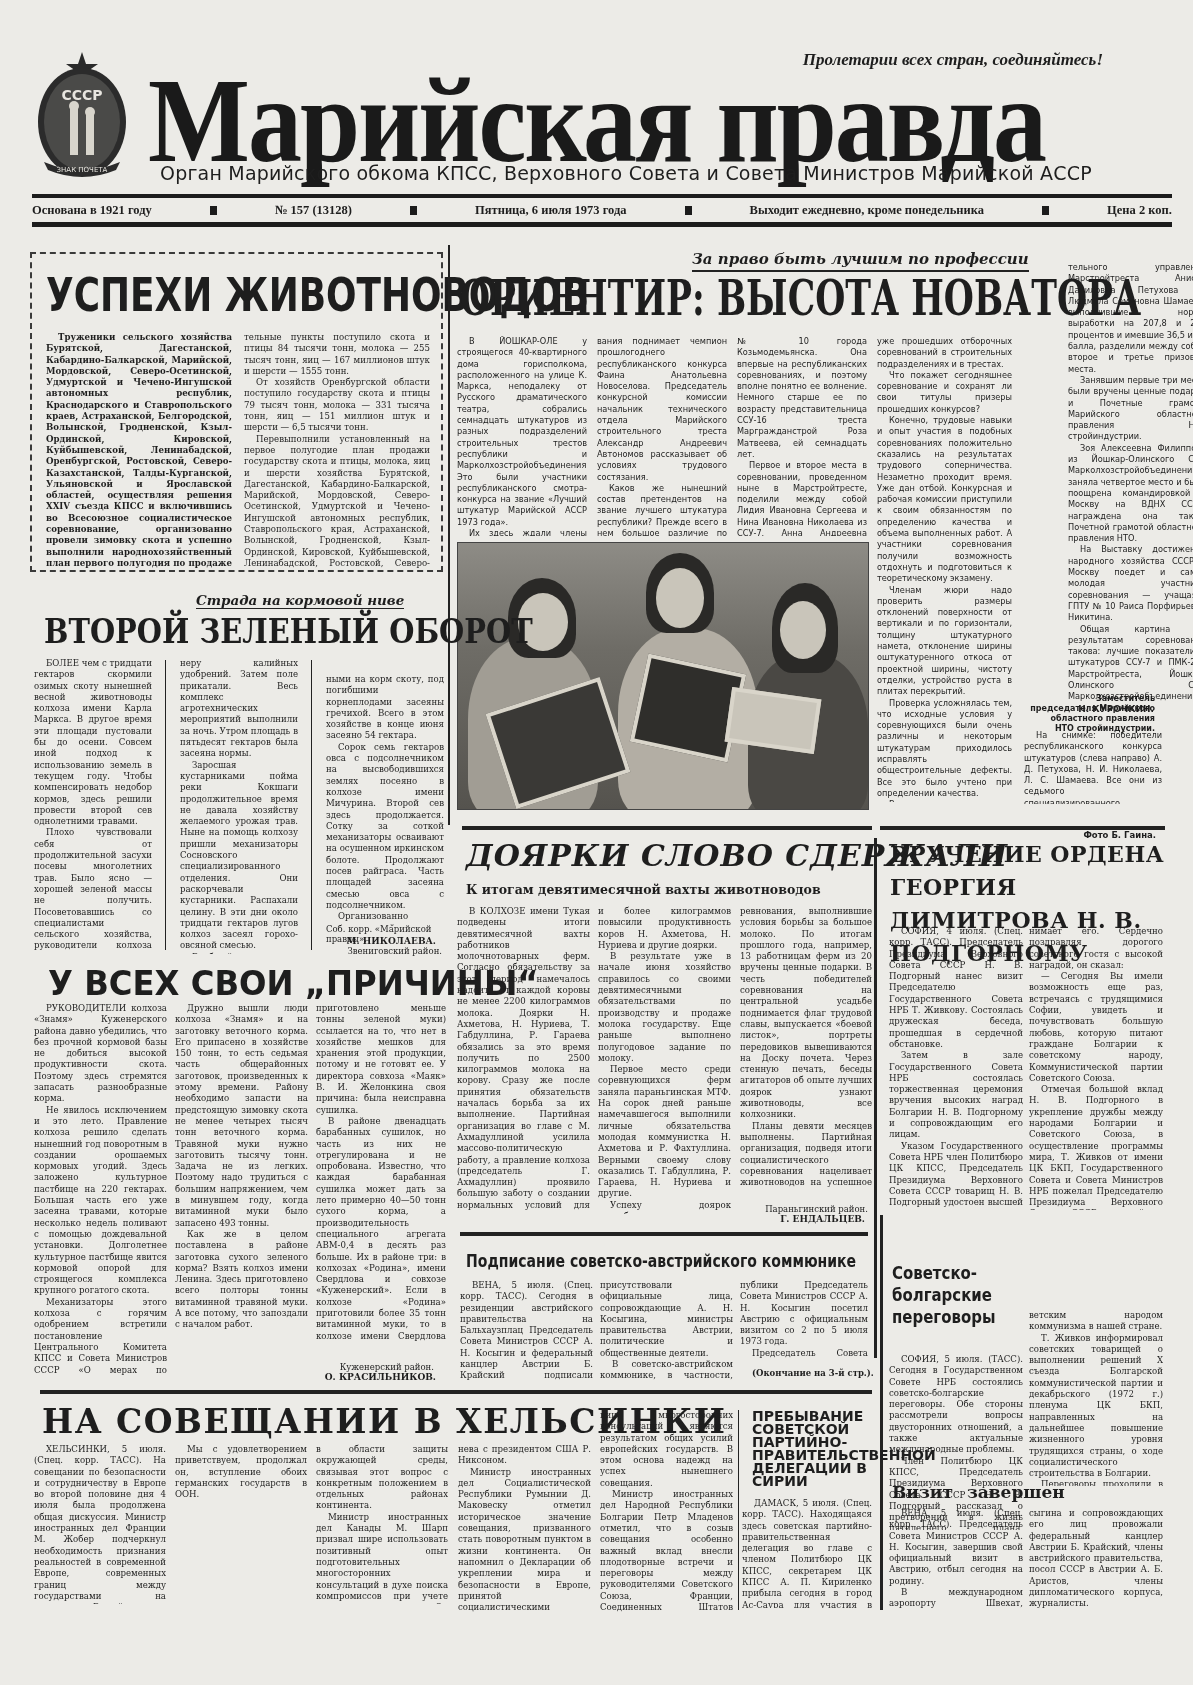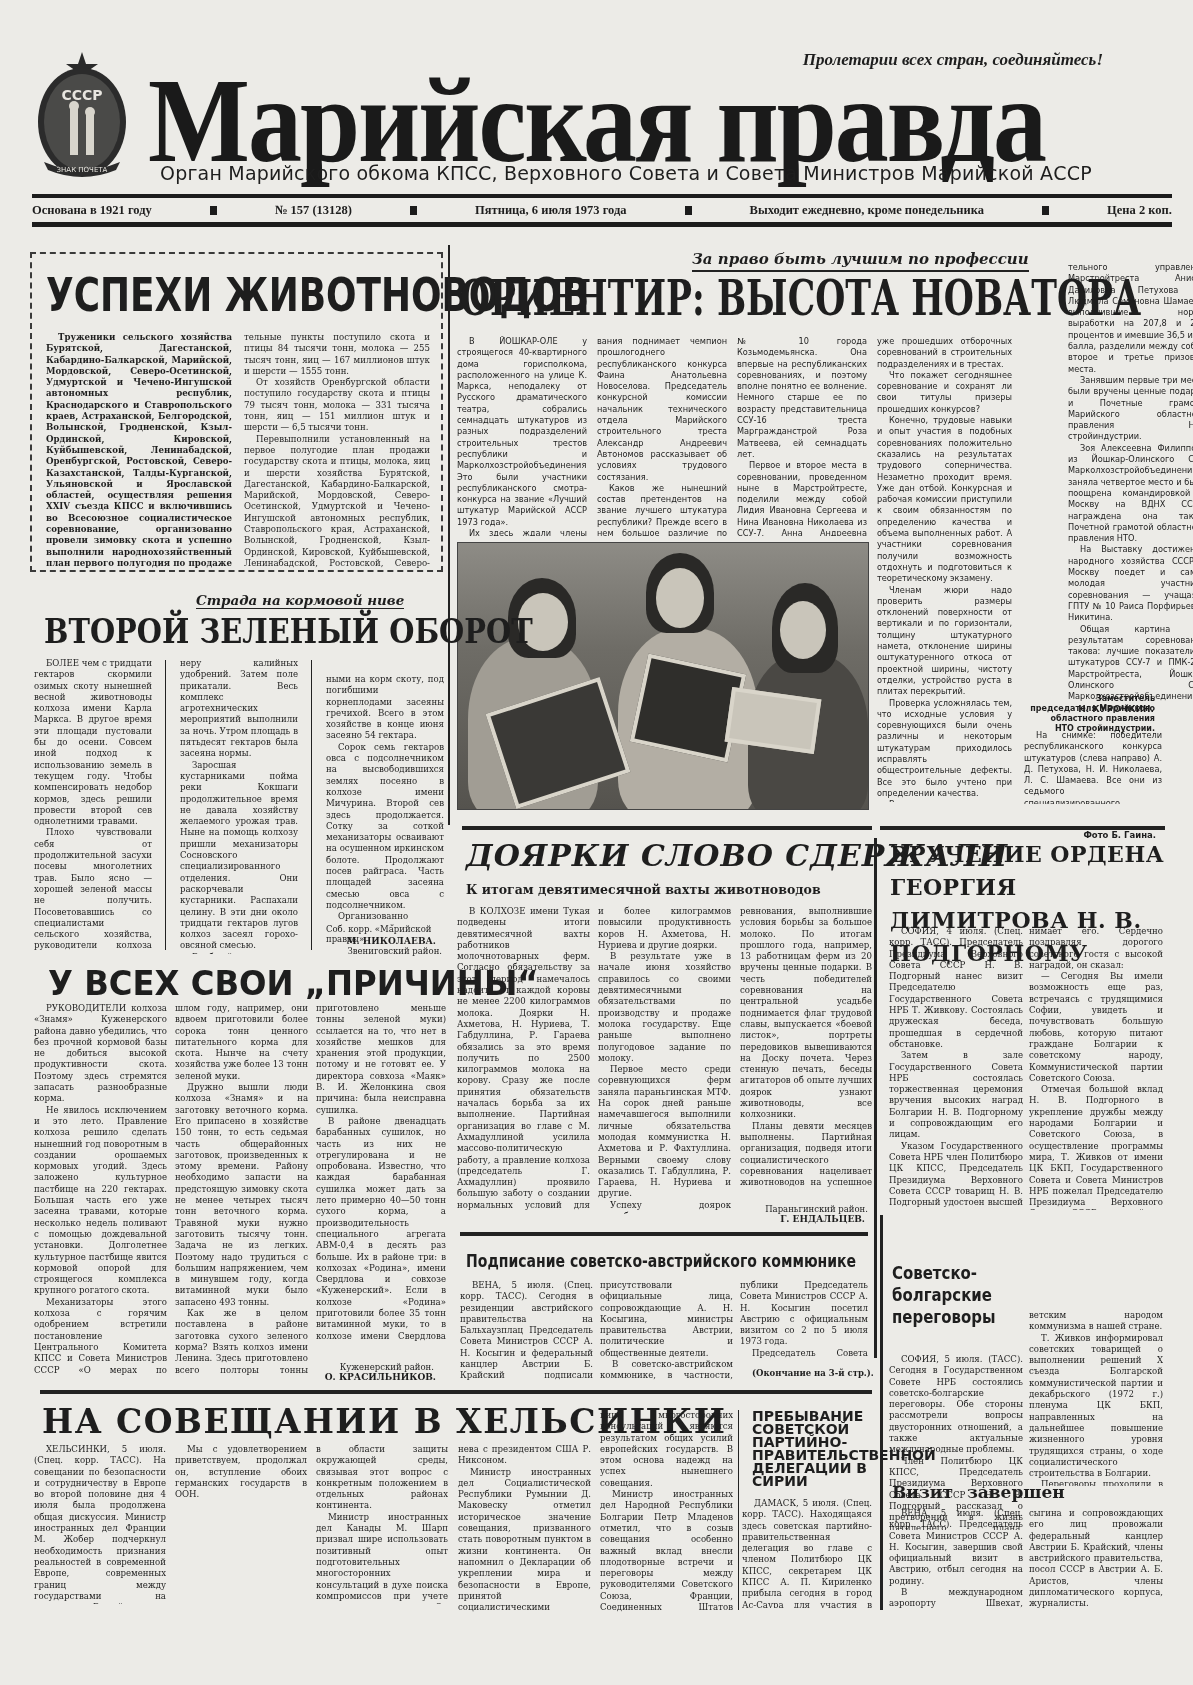--- a/index.html
+++ b/index.html
@@ -164,21 +164,20 @@
   <div class="abs" style="left:326px; top:924px; width:116px; text-align:left; font-size:8.5px; line-height:10px;">Соб. корр. «Марийской правды».</div>
   <div class="abs" style="left:326px; top:946px; width:116px; text-align:right; font-size:8.5px;">Звениговский район.</div>
 
   <div class="abs headline-cond" style="left:48px; top:966px; font-size:34px; transform:scaleX(0.95);">У ВСЕХ СВОИ „ПРИЧИНЫ“</div>
   <div class="abs col" style="left:34px; top:1003px; width:133px; height:372px;">
     <p>РУКОВОДИТЕЛИ колхоза «Знамя» Куженерского района давно убедились, что без прочной кормовой базы не добиться высокой продуктивности скота. Поэтому здесь стремятся запасать разнообразные корма.</p>
     <p>Не явилось исключением и это лето. Правление колхоза решило сделать нынешний год поворотным в создании орошаемых кормовых угодий. Здесь заложено культурное пастбище на 220 гектарах. Большая часть его уже засеяна травами, которые несколько недель поливают с помощью дождевальной установки. Долголетнее культурное пастбище явится кормовой опорой для строящегося комплекса крупного рогатого скота.</p>
     <p>Механизаторы этого колхоза с горячим одобрением встретили постановление Центрального Комитета КПСС и Совета Министров СССР «О мерах по своевременному проведению заготовки кормов и подготовке колхозов и совхозов к зимовке скота в период 1973—1974 годов». Они первыми в районе пустили барабанную сушилку для приготовления витаминно-травяной муки. Цветочный корм готовится из древесных веток и разнотравья. Машинисты П. В. Кислицын и П. В. Кораблев работают на агрегате уже третий сезон. В про-</p>
   </div>
   <div class="abs col" style="left:175px; top:1003px; width:133px; height:372px;">
-    <p style="text-indent:0;">шлом году, например, они вдвоем приготовили более сорока тонн ценного питательного корма для скота. Нынче на счету хозяйства уже более 13 тонн зеленой муки.</p>
     <p>Дружно вышли люди колхоза «Знамя» и на заготовку веточного корма. Его припасено в хозяйстве 150 тонн, то есть седьмая часть общерайонных заготовок, произведенных к этому времени. Району необходимо запасти на предстоящую зимовку скота не менее четырех тысяч тонн веточного корма. Травяной муки нужно заготовить тысячу тонн. Задача не из легких. Поэтому надо трудиться с большим напряжением, чем в минувшем году, когда витаминной муки было запасено 493 тонны.</p>
     <p>Как же в целом поставлена в районе заготовка сухого зеленого корма? Взять колхоз имени Ленина. Здесь приготовлено всего полторы тонны витаминной травяной муки. А все потому, что запоздали с началом работ.</p>
 
   </div>
   <div class="abs col" style="left:316px; top:1003px; width:130px; height:340px;">
     <p style="text-indent:0;">приготовлено меньше тонны зеленой муки) ссылается на то, что нет в хозяйстве мешков для хранения этой продукции, потому и не готовят ее. У директора совхоза «Маяк» В. И. Желонкина своя причина: была неисправна сушилка.</p>
     <p>В районе двенадцать барабанных сушилок, но часть из них не отрегулирована и не опробована. Известно, что каждая барабанная сушилка может дать за лето примерно 40—50 тонн сухого корма, а производительность специального агрегата АВМ-0,4 в десять раз больше. Их в районе три: в колхозах «Родина», имени Свердлова и совхозе «Куженерский». Если в колхозе «Родина» приготовили более 35 тонн витаминной муки, то в колхозе имени Свердлова машина стоит, так как не смонтирована трансформаторная подстанция. В совхозе «Куженерский» монтаж агрегата затянулся. Руководители хозяйства говорят, что некому заняться. Они всю надежду возлагают на шефов с Марийского завода торгового машиностроения.</p>
 
   </div>
   <div class="abs sig" style="left:316px; top:1348px; width:120px;">О. КРАСИЛЬНИКОВ.</div>

